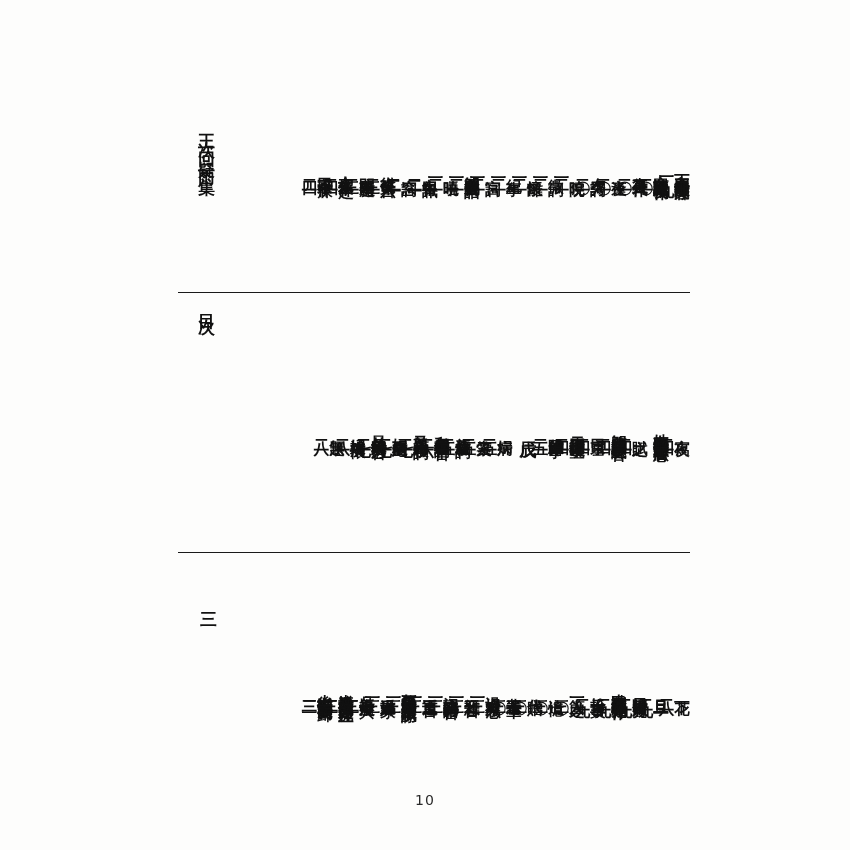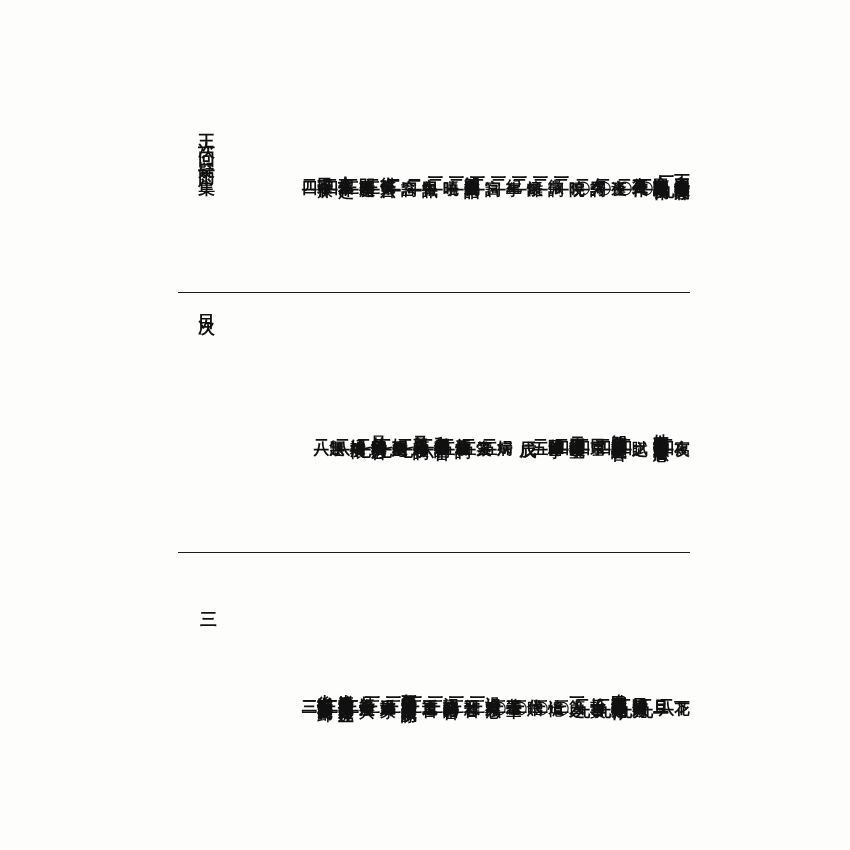--- a/index.html
+++ b/index.html
@@ -421,13 +421,14 @@
         <span class="ttl">山後方舟抵錫山甕汲而歸</span>
         <span class="leader">…</span>
         <span class="pg">三二</span>
       </div>
     </div>
 
   <div id="booktitle">王次回疑雨集</div>
   <div id="tocword">目次</div>
   <div id="tocpage">三</div>
 
+  <div id="folio">10</div>
 </div>
 
 </body></html>

